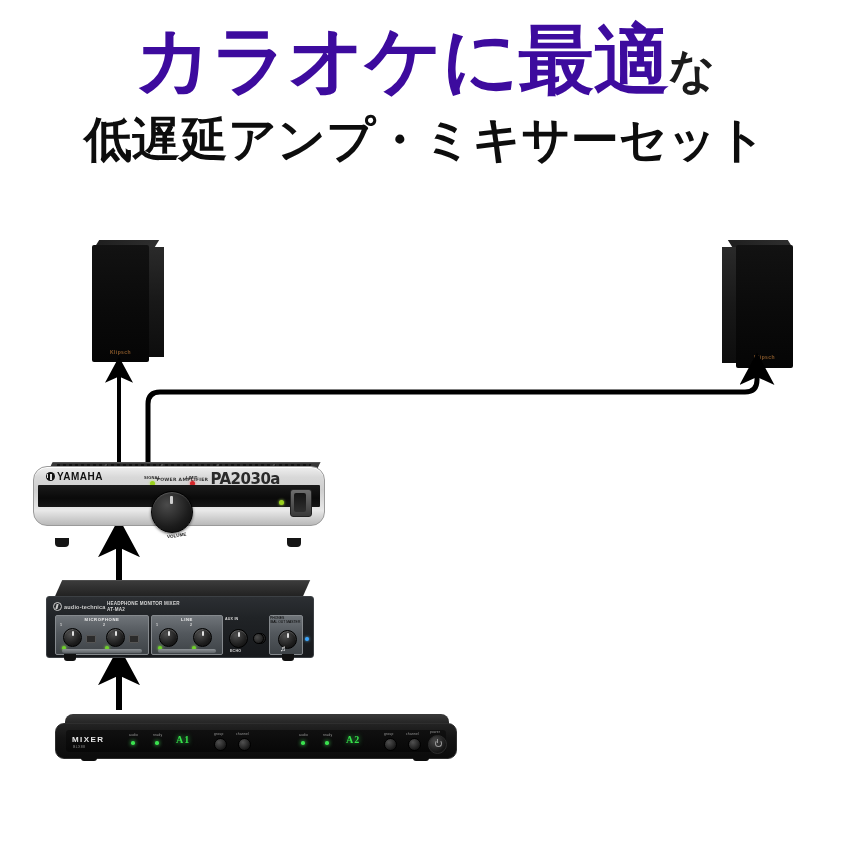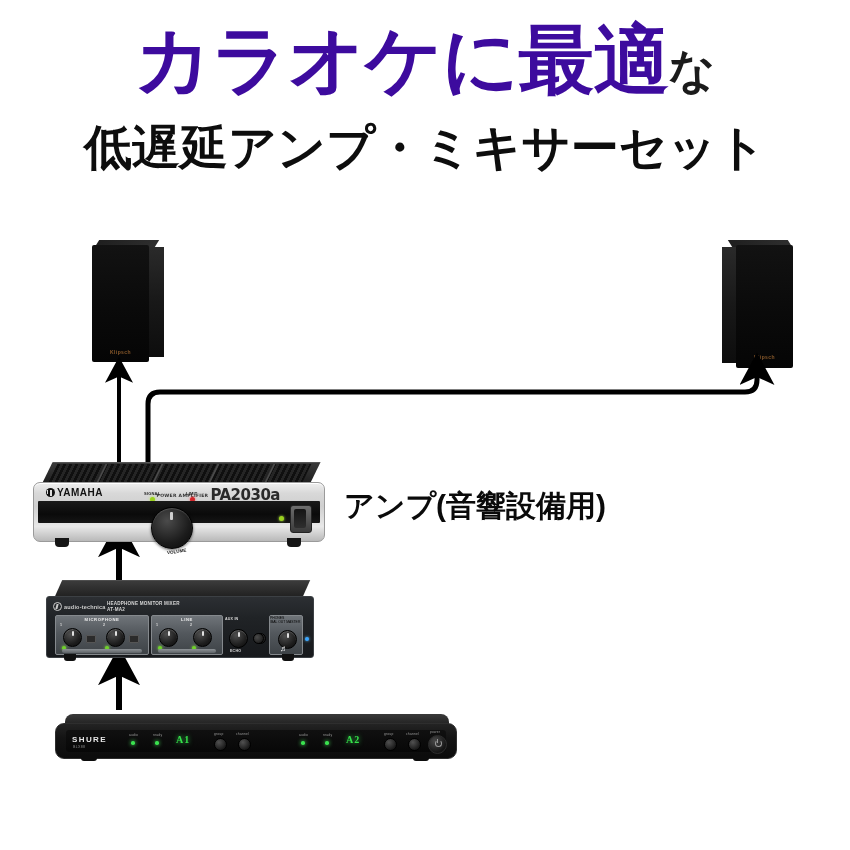--- a/index.html
+++ b/index.html
@@ -15,21 +15,20 @@
 
   
   .title-wrap{position:absolute;left:0;top:18px;width:850px;text-align:center;}
   .title-line1{
     font-size:76px;line-height:84px;font-weight:700;
     letter-spacing:-1px;white-space:nowrap;
   }
   .t-main{color:#3d0b9e;}
   .t-na{color:#1b1b1b;font-size:46px;vertical-align:baseline;letter-spacing:0;}
   .title-line2{
-    margin-top:8px;
     font-size:48px;line-height:56px;font-weight:700;color:#0d0d0d;
     letter-spacing:0px;white-space:nowrap;
   }
 
   
   .callout{
     position:absolute;font-weight:700;color:#0a0a0a;
     font-size:30px;line-height:38px;white-space:nowrap;
   }
   #callout-amp{left:344px;top:487px;}
@@ -70,23 +69,23 @@
   .amp-vents{
     position:absolute;left:20px;top:2px;width:254px;height:18px;
     transform:skewX(-26deg);
     background:repeating-linear-gradient(90deg,#0c0c0c 0 3px,#242424 3px 6px);
     opacity:.9;
   }
   .amp-vent-div{
     position:absolute;top:2px;width:2px;height:18px;background:#4a4a4a;transform:skewX(-26deg);
   }
   .amp-face{
-    position:absolute;left:0;top:20px;width:290px;height:58px;
+    position:absolute;left:0;top:4px;width:290px;height:58px;
     background:linear-gradient(180deg,#efefef 0%,#d8d8d8 18%,#cfcfcf 40%,#e8e8e8 75%,#b9b9b9 100%);
-    border:1px solid #9a9a9a;border-radius:7px;
+    border:1px solid #9a9a9a;border-radius:14px;
     box-shadow:inset 0 1px 0 #fff;
   }
   .amp-blackbar{
     position:absolute;left:4px;top:18px;width:282px;height:22px;
     background:linear-gradient(180deg,#1a1a1a,#0a0a0a 60%,#161616);
     border-radius:1px;
   }
   .amp-logo{
     position:absolute;left:12px;top:4px;
     font-size:10px;font-weight:700;letter-spacing:.5px;color:#111;
@@ -368,21 +367,21 @@
     </div>
     <div class="mx-feet" style="left:18px;"></div>
     <div class="mx-feet" style="right:18px;"></div>
   </div>
 
   <div id="receiver">
     <div class="rx-top"></div>
     <div class="rx-face">
       <div class="rx-inner"></div>
 
-      <div class="rx-logo">SHURE</div>
+      <div class="rx-logo">MIXER</div>
       <div class="rx-sub">BLX88</div>
 
       <div class="rx-minilab" style="left:73px;top:9px;">audio</div>
       <div class="rx-dot" style="left:75px;top:17px;"></div>
       <div class="rx-minilab" style="left:97px;top:9px;">ready</div>
       <div class="rx-dot" style="left:99px;top:17px;"></div>
       <div class="rx-seg" style="left:120px;top:10px;">A1</div>
       <div class="rx-minilab" style="left:158px;top:8px;">group</div>
       <div class="rx-btn" style="left:158px;top:14px;"></div>
       <div class="rx-minilab" style="left:180px;top:8px;">channel</div>
@@ -398,15 +397,14 @@
       <div class="rx-minilab" style="left:350px;top:8px;">channel</div>
       <div class="rx-btn" style="left:352px;top:14px;"></div>
 
       <div class="rx-minilab" style="left:374px;top:6px;">power</div>
       <div class="rx-power" style="left:372px;top:11px;"></div>
     </div>
     <div class="rx-feet" style="left:26px;"></div>
     <div class="rx-feet" style="right:26px;"></div>
   </div>
 
-  <div class="callout" id="callout-amp">アンプ(音響設備用)</div>
 
 </div>
 
 </body></html>

